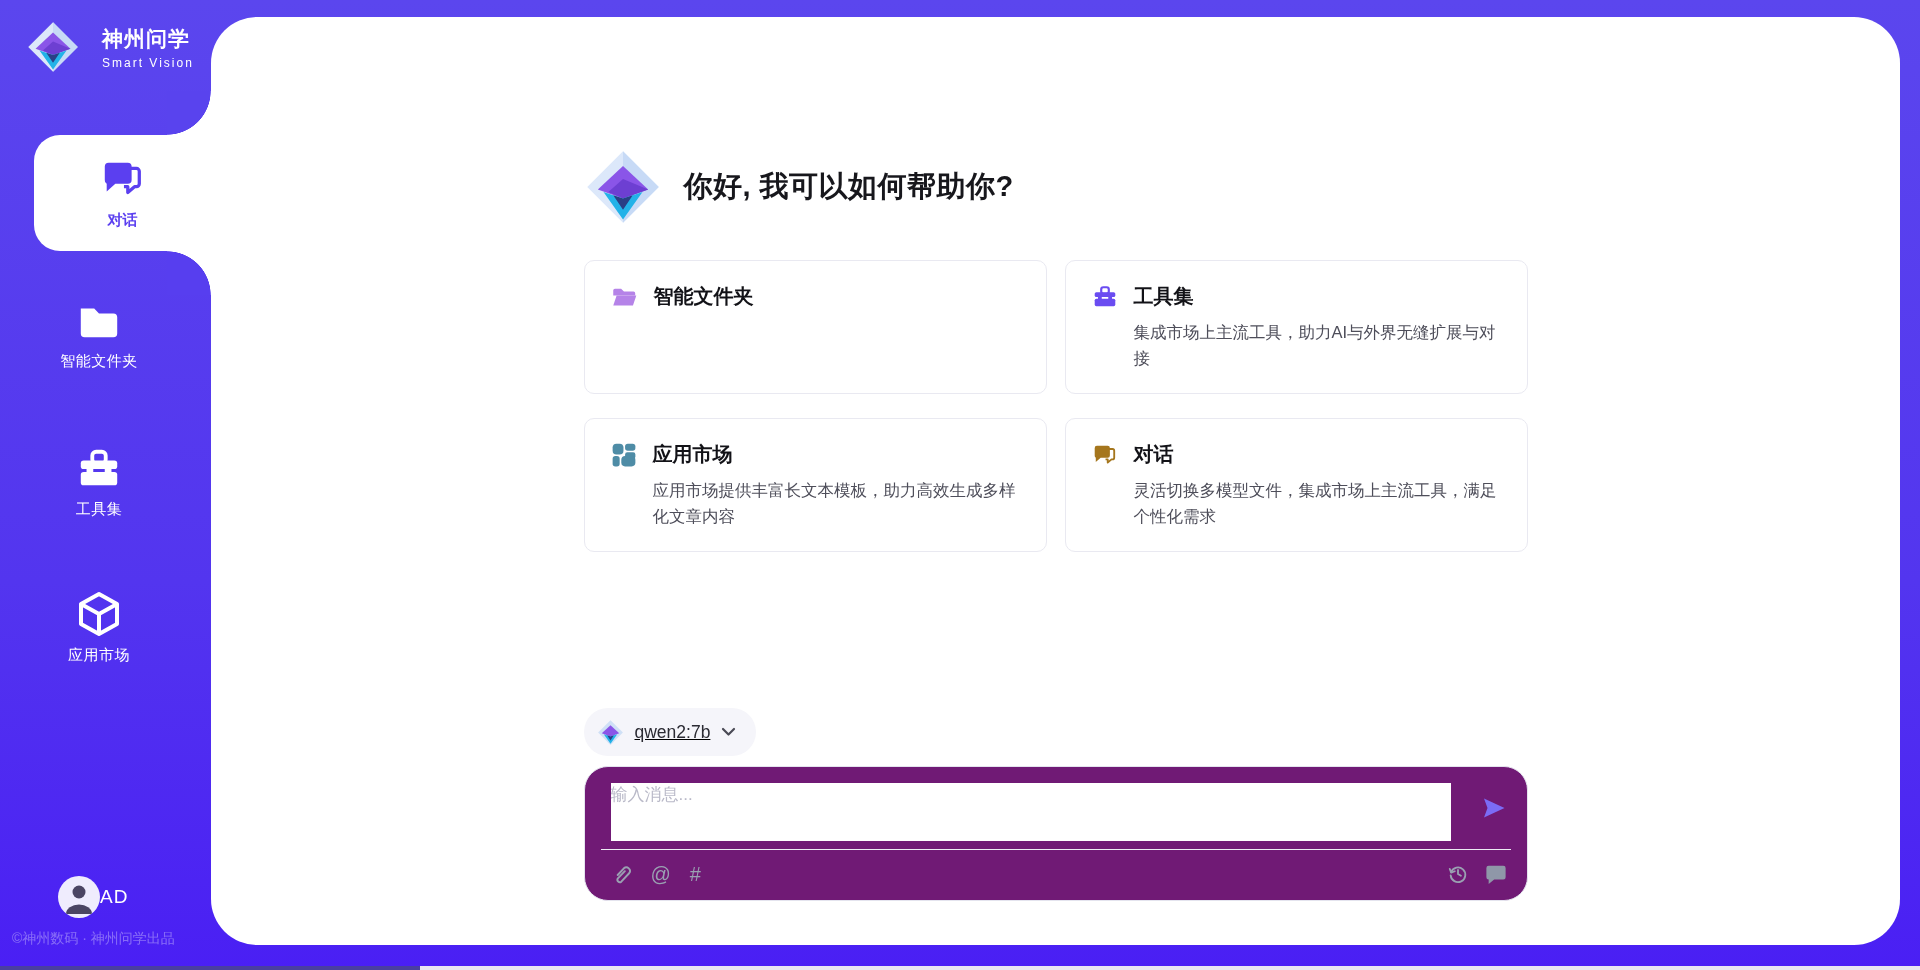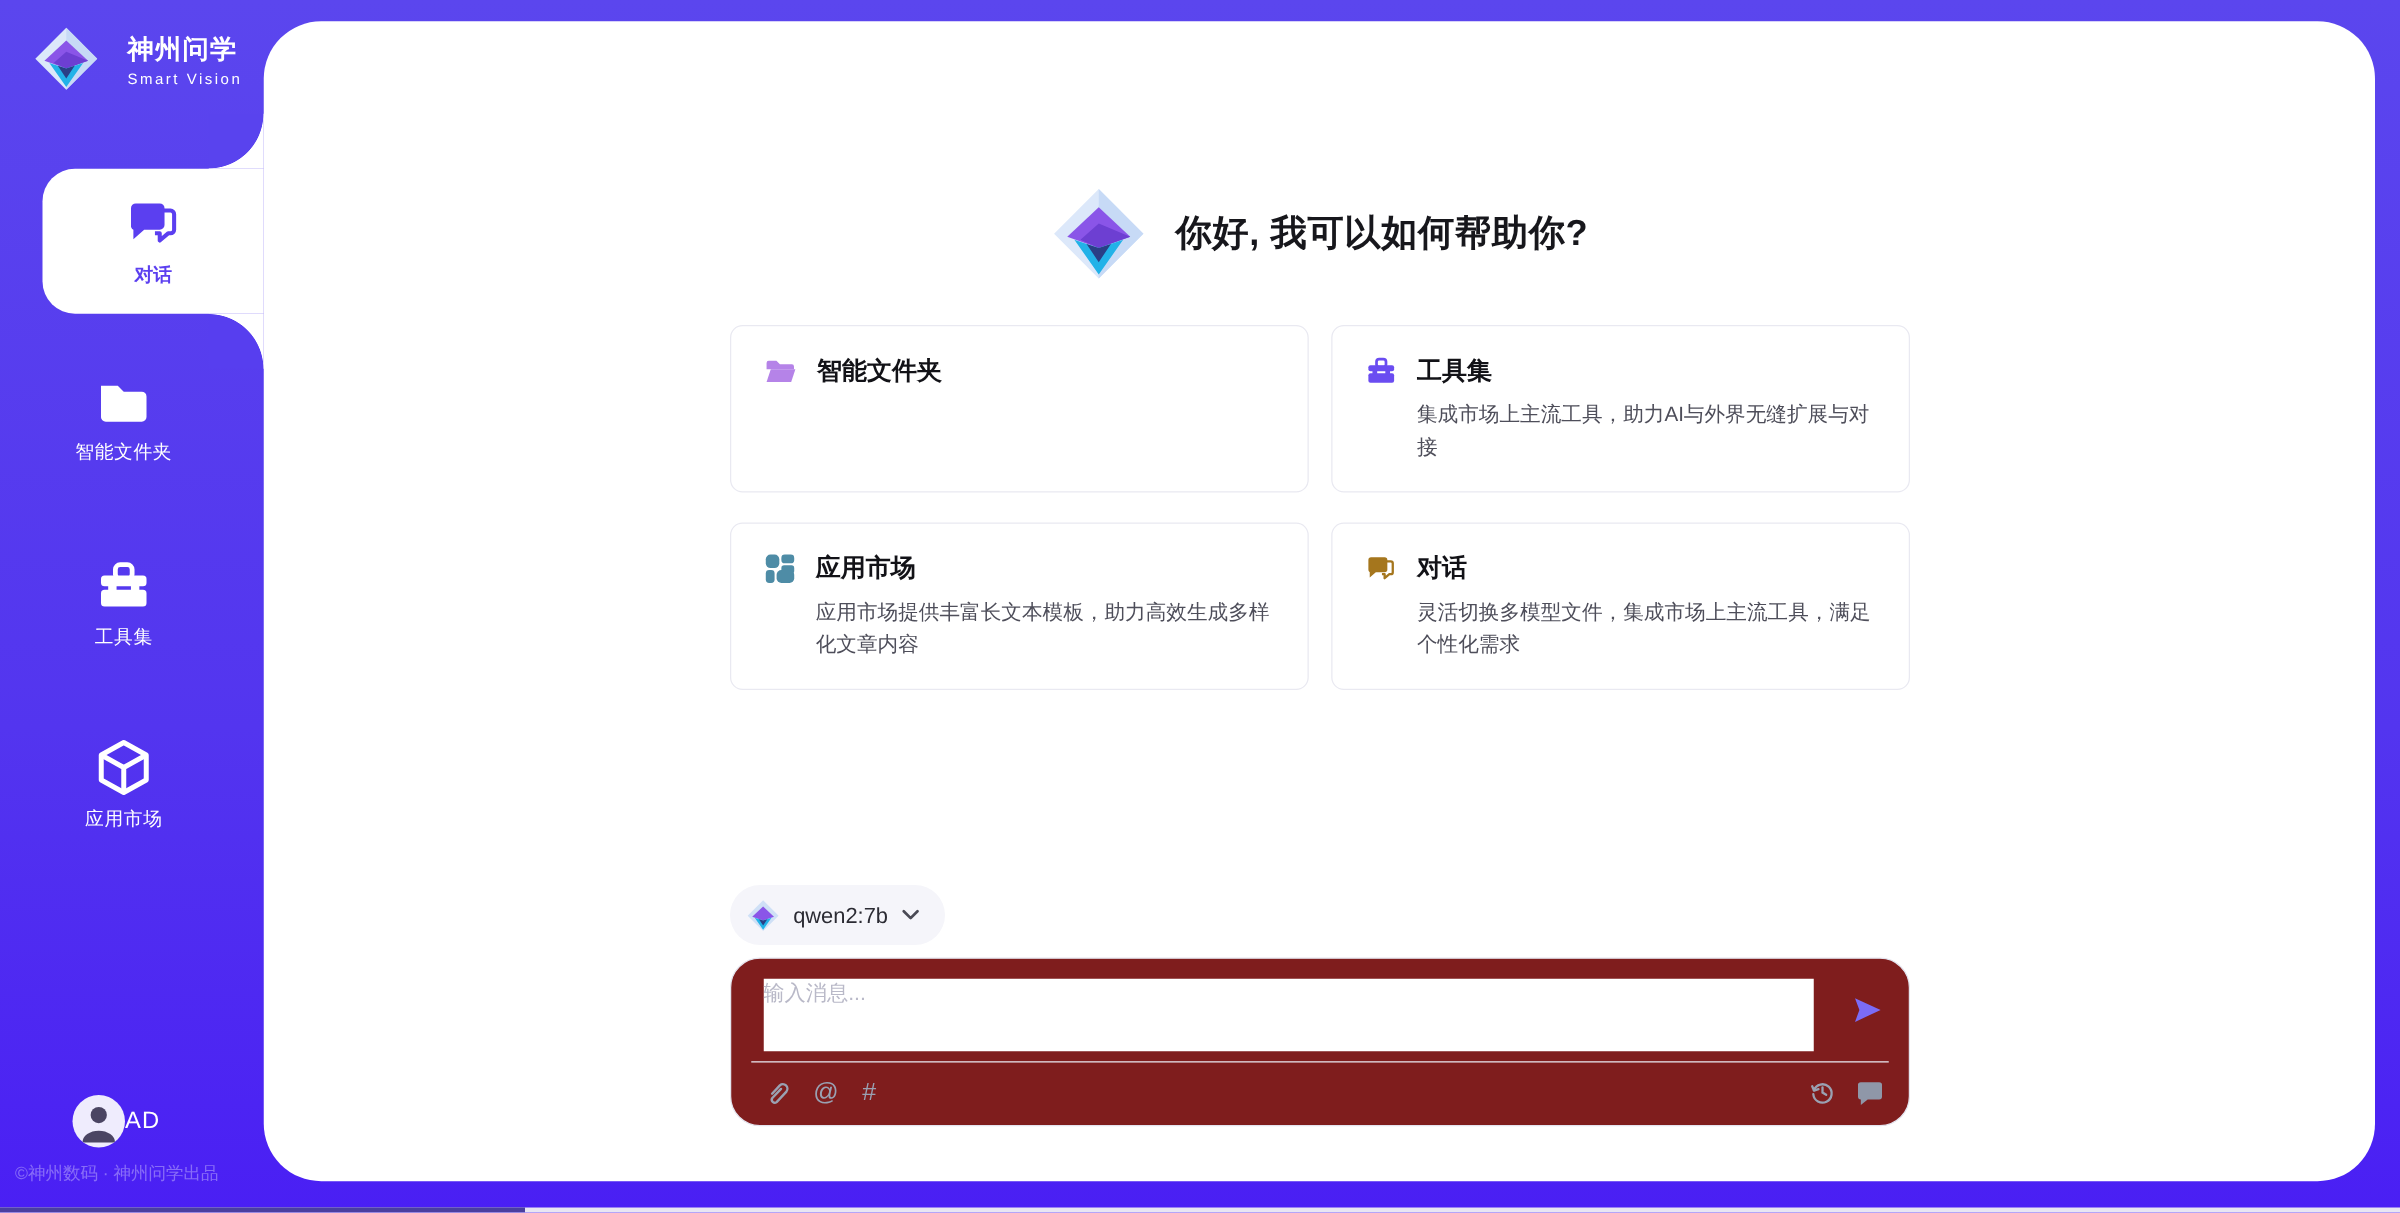--- a/index.html
+++ b/index.html
@@ -38,43 +38,43 @@
   .user-name { color:#fff; font-size:19px; letter-spacing:1px; }
   .side-footer { position:absolute; left:12px; top:930px; color:rgba(255,255,255,0.34); font-size:14px; white-space:nowrap; }
 
   
   .main-panel {
     position:absolute; left:211px; top:17px; right:20px; bottom:25px;
     background:#fff; border-radius:46px; z-index:0; overflow:hidden;
   }
   .content { width:944px; margin:0 auto; }
 
-  .greeting { margin-top:131px; display:flex; align-items:center; gap:22px;justify-content:center; }
+  .greeting { margin-top:131px; display:flex; align-items:center; gap:22px; }
   .greeting-logo { width:78px; height:78px; }
   .greeting h1 { font-size:29px; font-weight:700; color:#17171c; letter-spacing:0.5px; }
 
   .cards { margin-top:34px; display:grid; grid-template-columns:1fr 1fr; gap:24px 18px; }
   .card {
     border:1px solid #e9e9f1; border-radius:10px; background:#fff;
     min-height:128px; padding:22px 26px; cursor:pointer;
   }
   .card-head { display:flex; align-items:center; gap:16px; }
   .card-head h3 { font-size:20px; font-weight:700; color:#121217; }
   .card p { margin:10px 0 0 42px; font-size:16.5px; color:#4e4e5a; line-height:1.55; }
 
   .model-pill {
     margin-top:156px; display:inline-flex; align-items:center; gap:11px;
-    height:48px; padding:0 20px 0 13px; background:#f5f5fa; border-radius:26px; cursor:pointer;
+    height:48px; padding:0 20px 0 13px; background:#f5f5fa; border-radius:26px; cursor:pointer;text-decoration:underline;
   }
   .model-pill .mini-logo { width:27px; height:27px; }
   .model-pill .model-name { font-size:17.5px; color:#2b2b33; }
 
   .composer {
     margin-top:10px; position:relative; height:135px; width:944px;
-    border:1.5px solid #e4e4ee; border-radius:24px; background:#7f1d1d;
+    border:1.5px solid #e4e4ee; border-radius:24px; background:#701a75;
   }
   .composer textarea {
     position:absolute; left:26px; top:16px; width:840px; height:58px;
     border:none; outline:none; resize:none; font-family:inherit;
     font-size:17px; color:#333;
   }
   .composer textarea::placeholder { color:#b9b9c8; }
   .send-btn { position:absolute; right:20px; top:28px; background:none; border:none; cursor:pointer; }
   .composer .divider { position:absolute; left:16px; right:16px; top:82px; height:1px; background:#ececf4; }
   .composer-toolbar {

